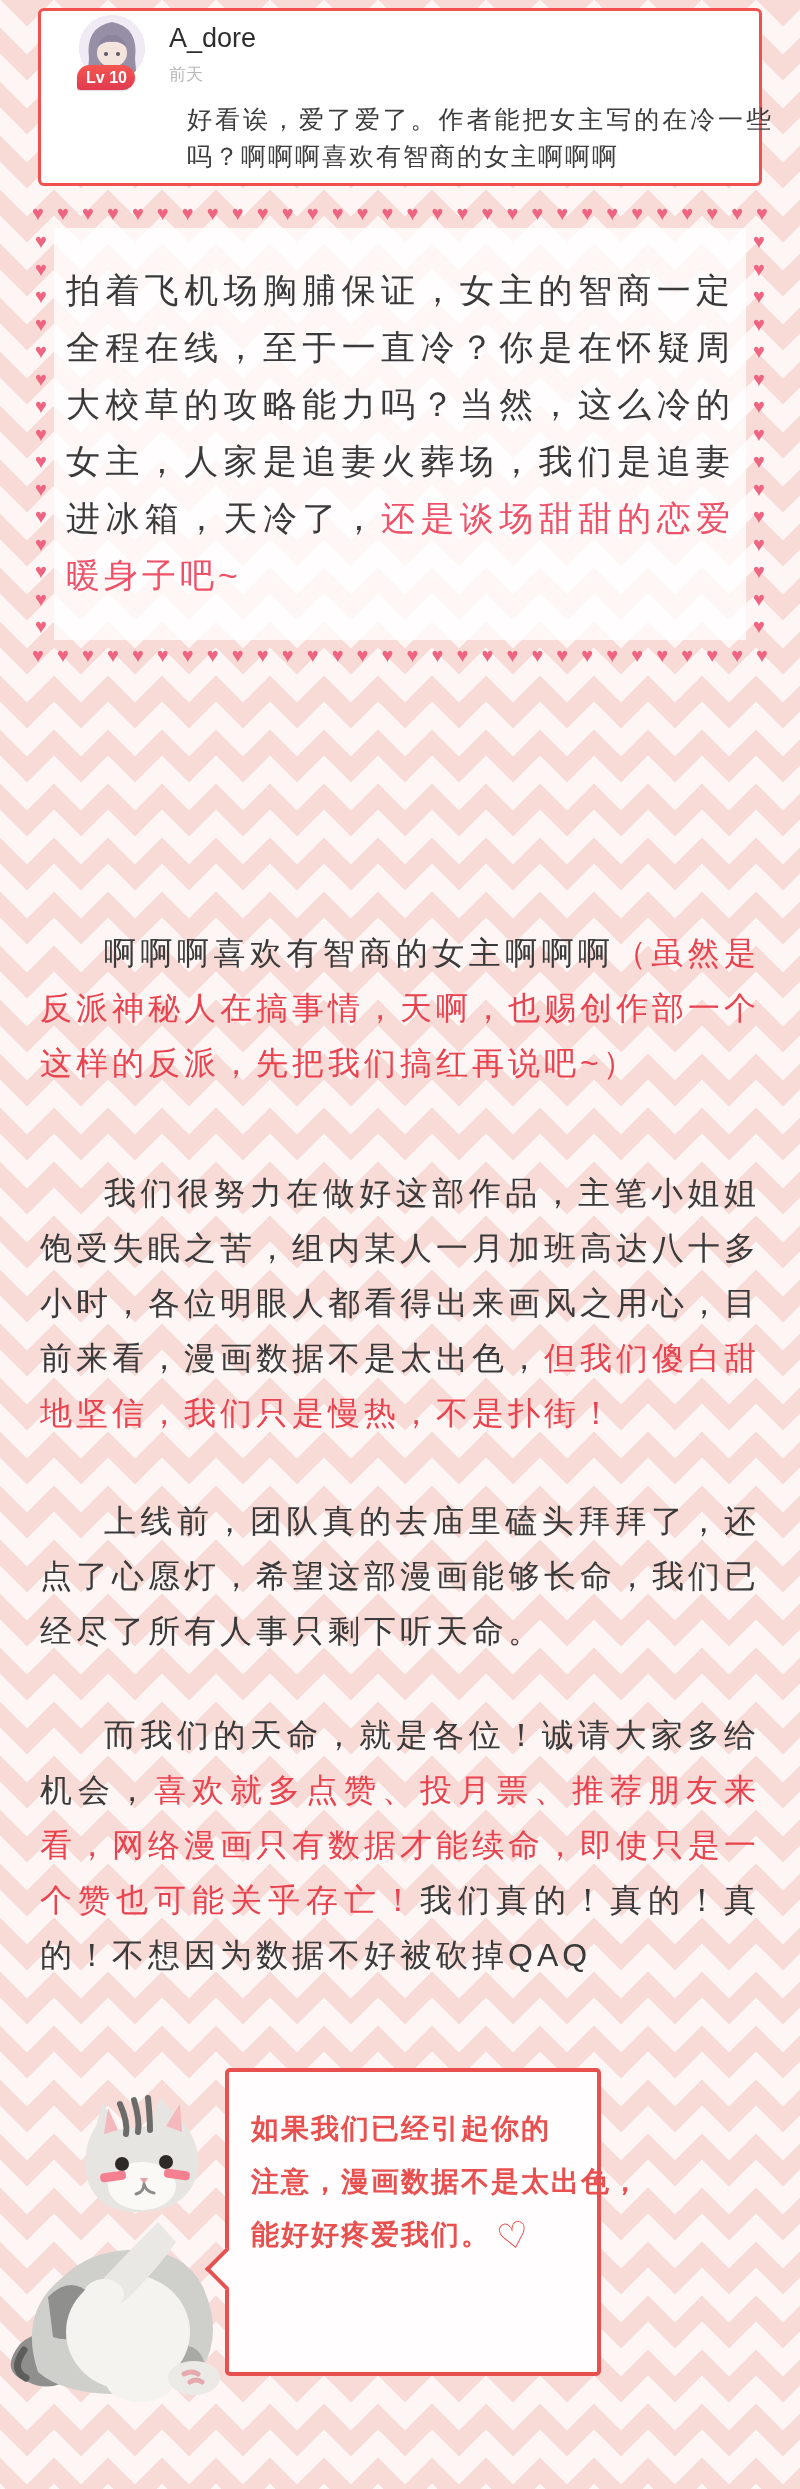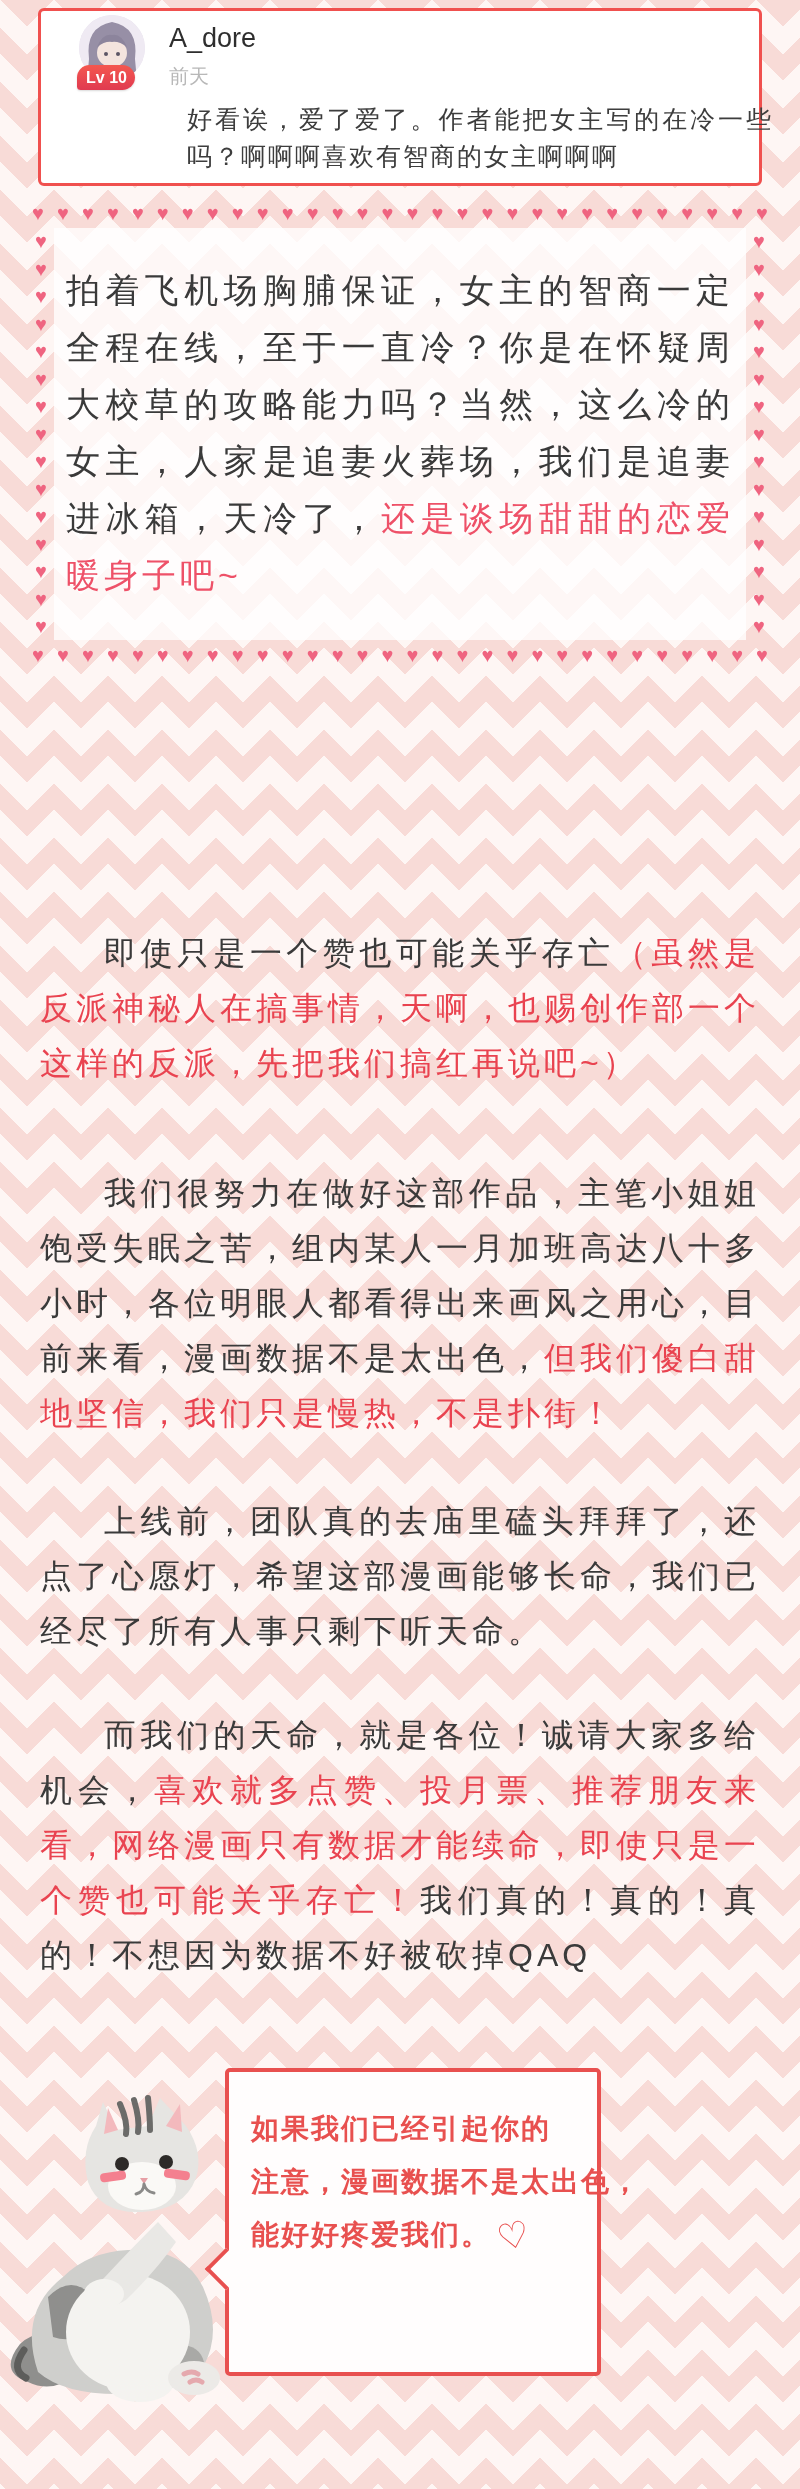--- a/index.html
+++ b/index.html
@@ -24,21 +24,21 @@
   .avatar{position:absolute;left:38px;top:4px;width:66px;height:66px;border-radius:50%;overflow:hidden;background:#e9e2ef;}
   .avatar svg{display:block;}
   .lv-badge{
     position:absolute;left:36px;top:54px;min-width:58px;height:25px;
     background:linear-gradient(180deg,#f4574f,#e03a50);color:#ffffff;
     font-size:16px;font-weight:bold;line-height:25px;text-align:right;
     border-radius:13px 13px 13px 4px;padding:0 8px;box-sizing:border-box;
     box-shadow:0 1px 2px rgba(0,0,0,.15);
   }
   .username{position:absolute;left:128px;top:12px;font-size:27px;color:#2e2e2e;}
-  .timestamp{position:absolute;left:128px;top:52px;font-size:20px;color:#b8b8b8;}
+  .timestamp{position:absolute;left:128px;top:52px;font-size:17px;color:#b8b8b8;}
   .comment-text{
     position:absolute;left:146px;top:90px;width:586px;
     font-size:25px;line-height:37px;letter-spacing:2px;color:#3d3d3d;text-align:justify;
   }
   
   .heart-box{position:absolute;left:30px;top:200px;width:740px;height:468px;}
   .hearts-row{position:absolute;left:0;right:0;height:26px;display:flex;justify-content:space-between;align-items:center;padding:0 2px;font-size:20px;line-height:20px;}
   .hearts-row.top{top:0;}
   .hearts-row.bottom{bottom:0;}
   .hearts-col{position:absolute;top:30px;bottom:30px;width:22px;display:flex;flex-direction:column;justify-content:space-between;align-items:center;font-size:20px;}
@@ -197,21 +197,21 @@
         <span class="heart-glyph">♥</span>
         <span class="heart-glyph">♥</span>
         <span class="heart-glyph">♥</span>
         <span class="heart-glyph">♥</span>
         <span class="heart-glyph">♥</span>
         <span class="heart-glyph">♥</span>
       </div>
   </div>
 
   <div class="paragraphs">
-      <p class="para"><span style="color: rgb(58, 58, 58);">即使只是一个赞也可能关乎存亡</span><span style="color: rgb(233, 67, 80);">（虽然是反派神秘人在搞事情，天啊，也赐创作部一个这样的反派，先把我们搞红再说吧~）</span></p>
+      <p class="para"><span style="color: rgb(58, 58, 58);">啊啊啊喜欢有智商的女主啊啊啊</span><span style="color: rgb(233, 67, 80);">（虽然是反派神秘人在搞事情，天啊，也赐创作部一个这样的反派，先把我们搞红再说吧~）</span></p>
       <p class="para"><span style="color: rgb(58, 58, 58);">我们很努力在做好这部作品，主笔小姐姐饱受失眠之苦，组内某人一月加班高达八十多小时，各位明眼人都看得出来画风之用心，目前来看，漫画数据不是太出色，</span><span style="color: rgb(233, 67, 80);">但我们傻白甜地坚信，我们只是慢热，不是扑街！</span></p>
       <p class="para"><span style="color: rgb(58, 58, 58);">上线前，团队真的去庙里磕头拜拜了，还点了心愿灯，希望这部漫画能够长命，我们已经尽了所有人事只剩下听天命。</span></p>
       <p class="para"><span style="color: rgb(58, 58, 58);">而我们的天命，就是各位！诚请大家多给机会，</span><span style="color: rgb(233, 67, 80);">喜欢就多点赞、投月票、推荐朋友来看，网络漫画只有数据才能续命，即使只是一个赞也可能关乎存亡！</span><span style="color: rgb(58, 58, 58);">我们真的！真的！真的！不想因为数据不好被砍掉QAQ</span></p>
     </div>
 
   <div class="cat">
     <svg width="240" height="330" viewBox="0 0 240 330">
 
       <path d="M20,300 Q-10,290 12,262 Q30,244 60,258 L70,292 Q45,312 20,300 Z" fill="#8f8f8d"></path>
       <path d="M18,296 Q2,288 16,268" stroke="#5d5d5b" stroke-width="7" fill="none" stroke-linecap="round"></path>

